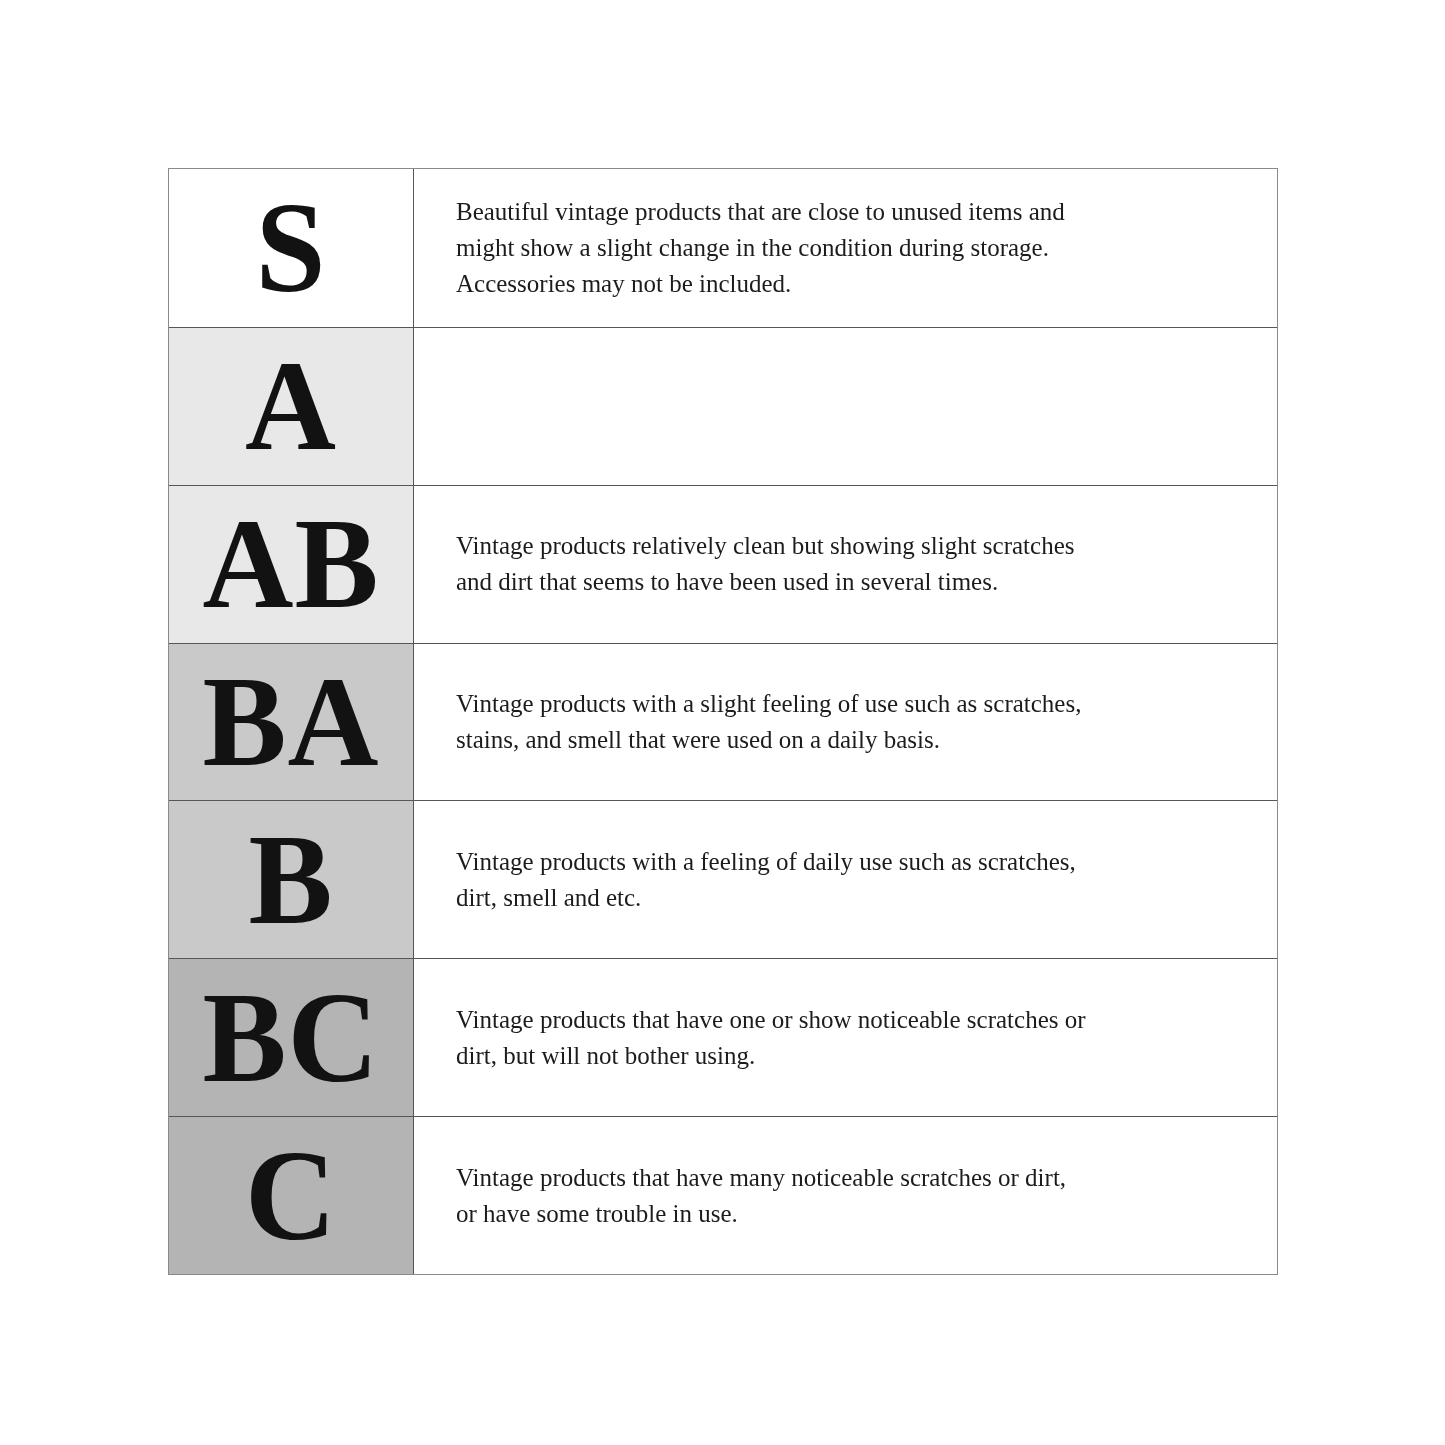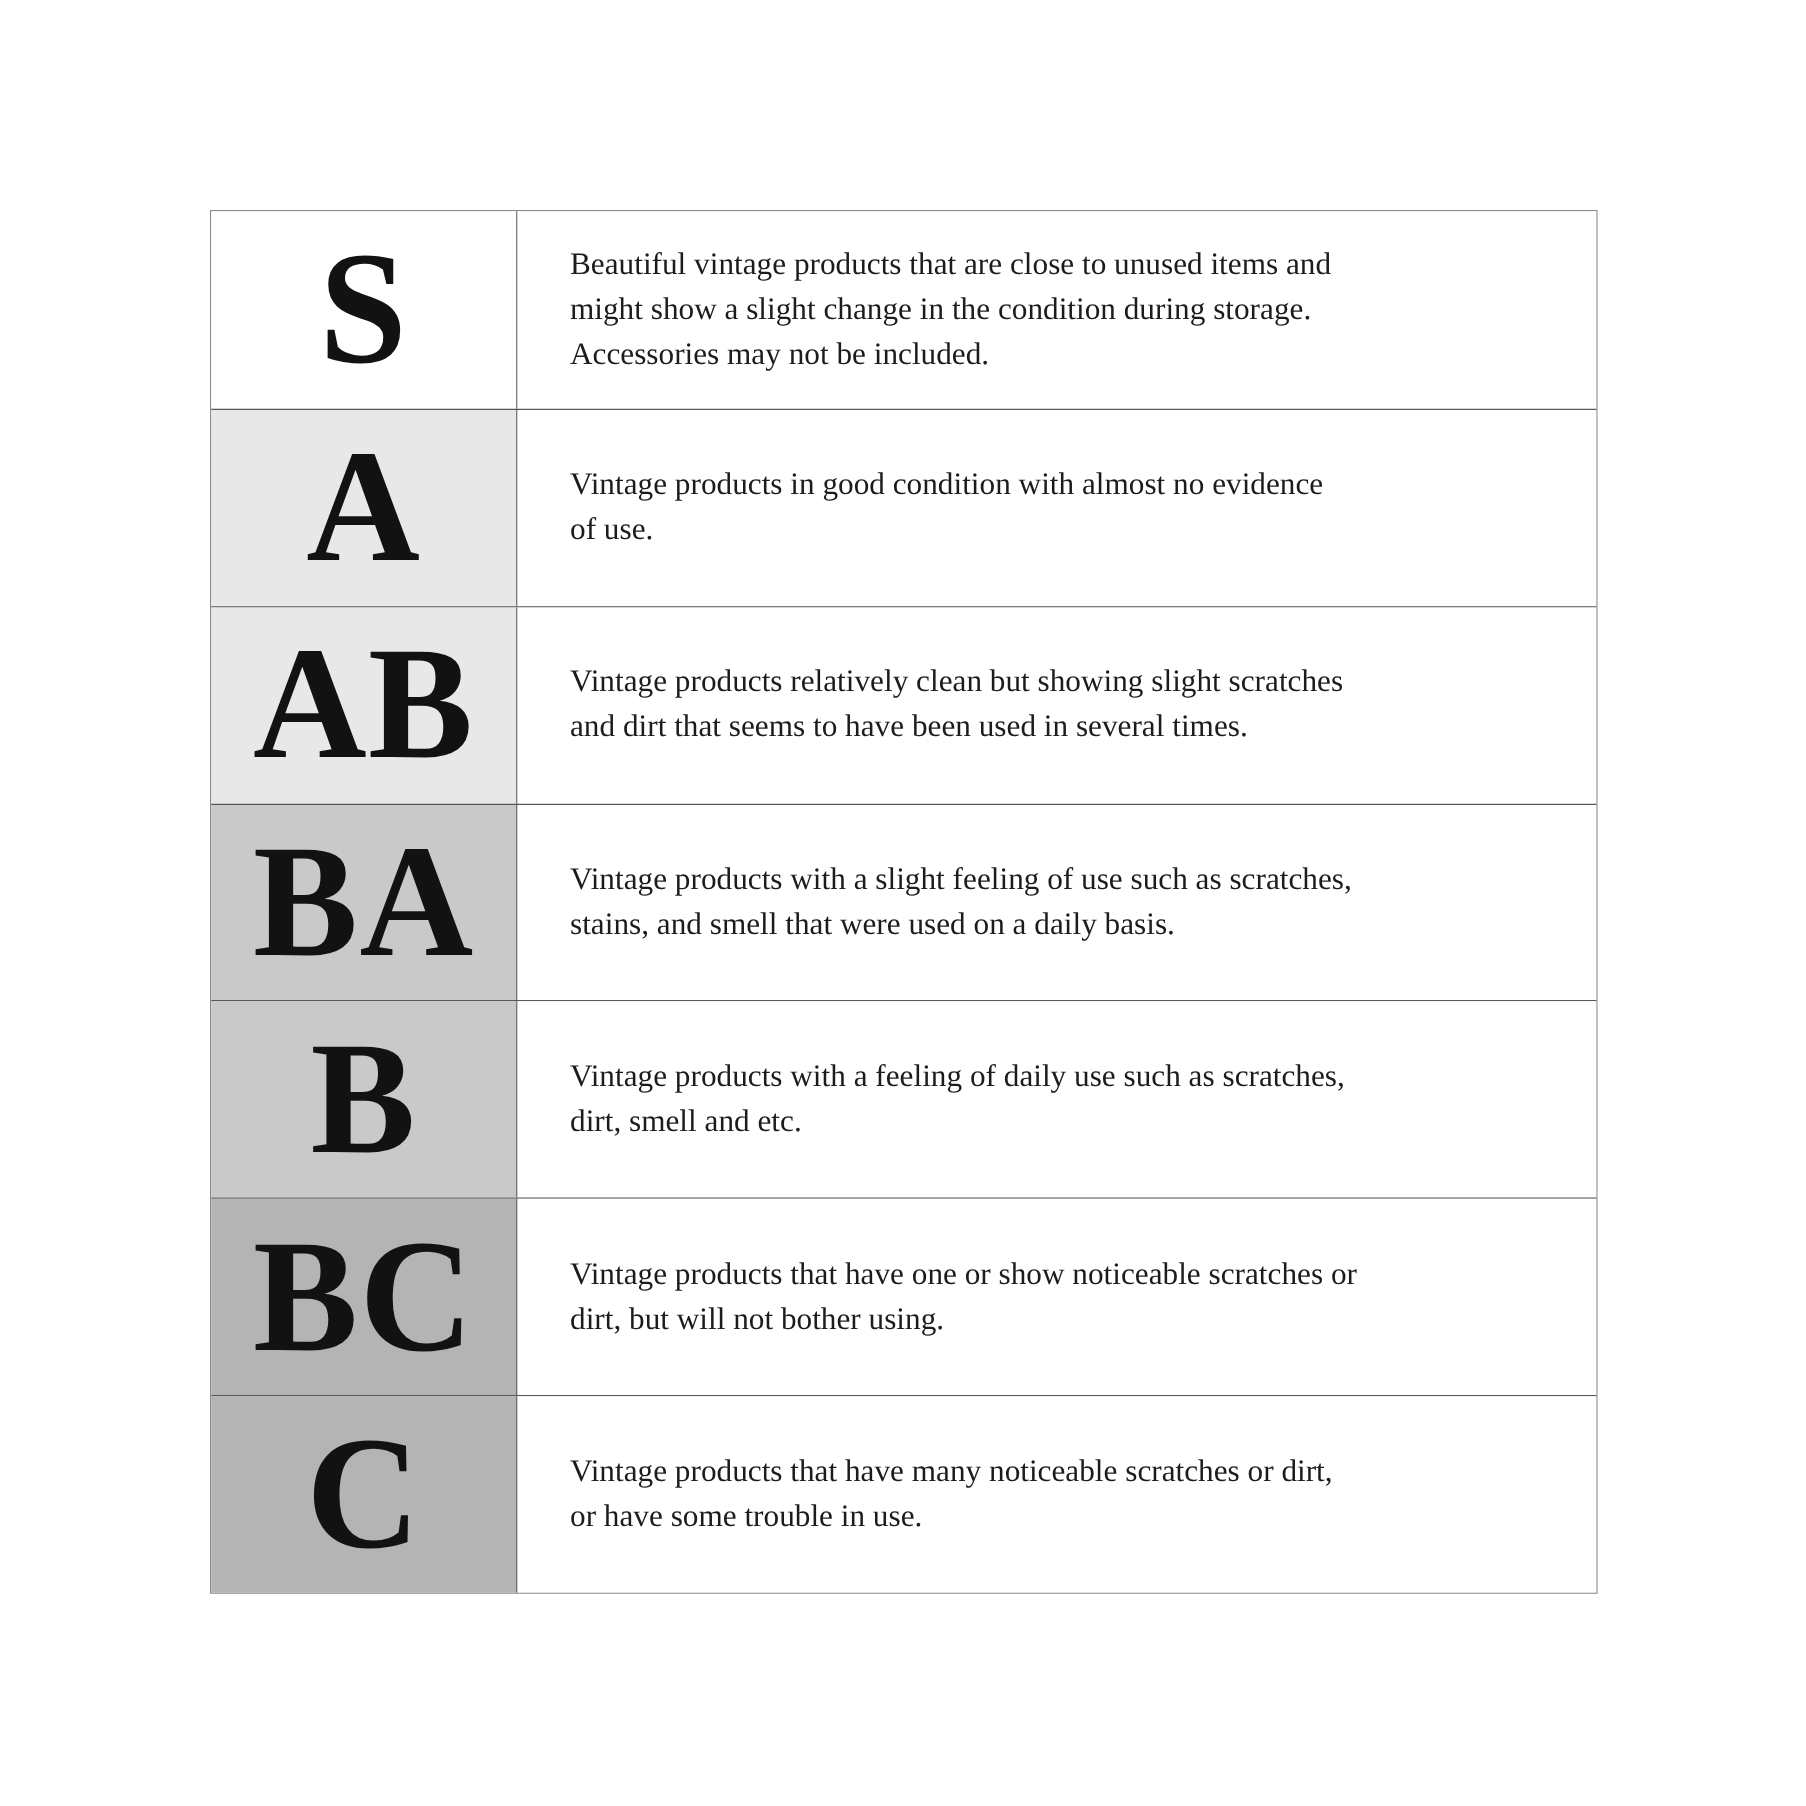--- a/index.html
+++ b/index.html
@@ -80,24 +80,20 @@
       <p class="desc-text">Beautiful vintage products that are close to unused items and
 might show a slight change in the condition during storage.
 Accessories may not be included.</p>
     </div>
   </div>
 
   <div class="row">
     <div class="cell grade-cell" style="background: rgb(232, 232, 232);">
       <span class="grade-letter">A</span>
     </div>
-    <div class="cell desc-cell">
-      <p class="desc-text">Vintage products in good condition with almost no evidence
-of use.</p>
-    </div>
   </div>
 
   <div class="row">
     <div class="cell grade-cell" style="background: rgb(232, 232, 232); text-align: center;">
       <span class="grade-letter">AB</span>
     </div>
     <div class="cell desc-cell">
       <p class="desc-text">Vintage products relatively clean but showing slight scratches
 and dirt that seems to have been used in several times.</p>
     </div>

